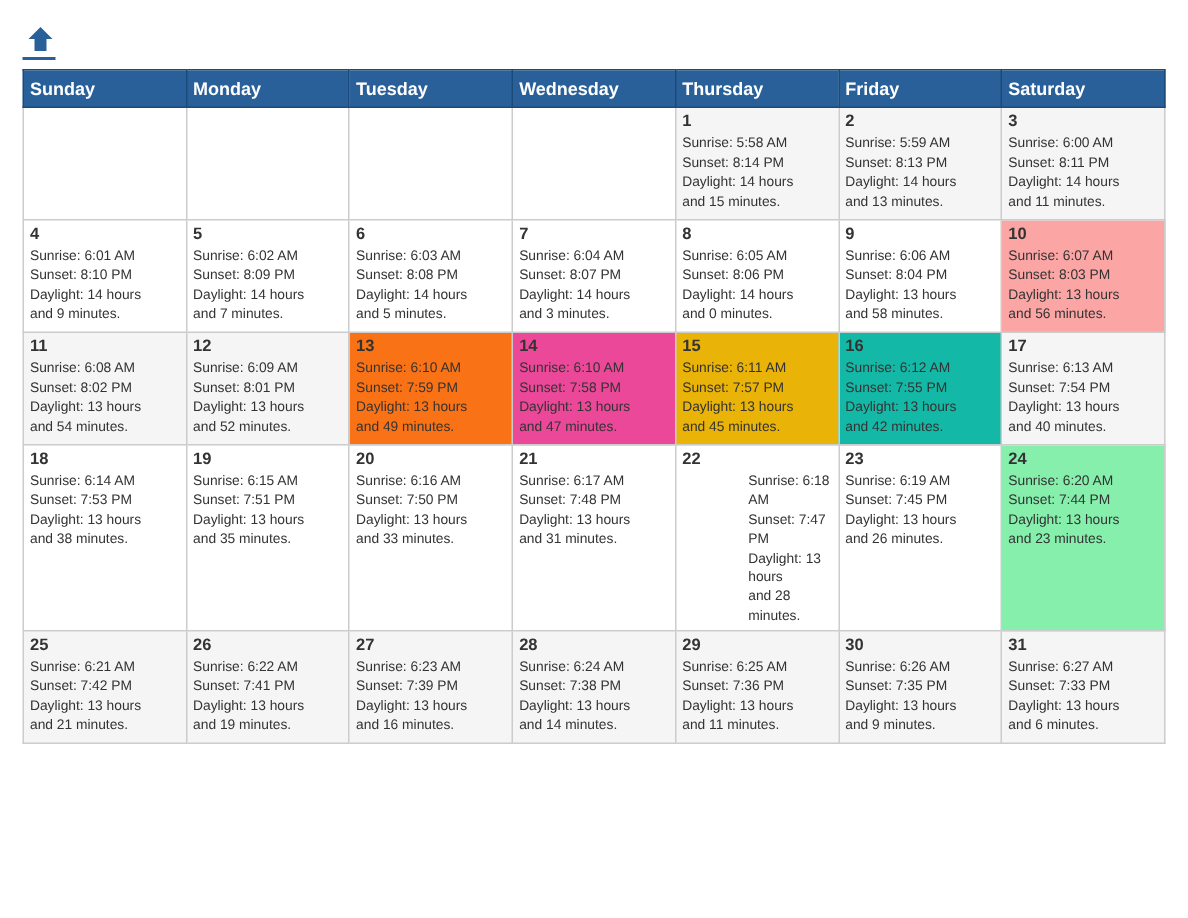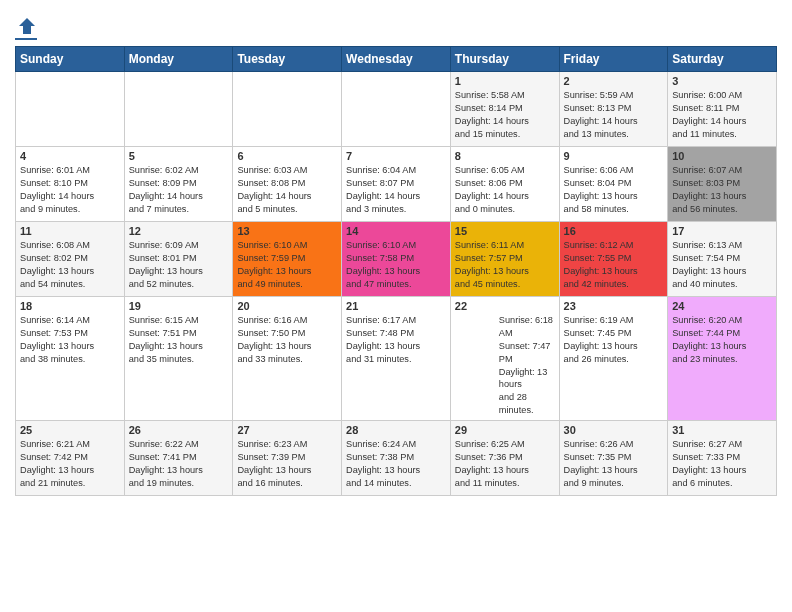--- a/index.html
+++ b/index.html
@@ -203,21 +203,21 @@
 Daylight: 14 hours
 and 0 minutes.</div>
         </td>
         <td style="background-color: rgb(255, 255, 255);">
           <span class="day-num">9</span>
           <div class="day-info" style="white-space: pre-line;">Sunrise: 6:06 AM
 Sunset: 8:04 PM
 Daylight: 13 hours
 and 58 minutes.</div>
         </td>
-        <td style="background-color: #a3a3a3;">
+        <td style="background-color: #fca5a5;">
           <span class="day-num">10</span>
           <div class="day-info" style="white-space: pre-line;">Sunrise: 6:07 AM
 Sunset: 8:03 PM
 Daylight: 13 hours
 and 56 minutes.</div>
         </td>
       </tr>
       <tr>
         <td style="background-color: rgb(245, 245, 245);">
           <span class="day-num">11</span>
@@ -247,21 +247,21 @@
 Daylight: 13 hours
 and 47 minutes.</div>
         </td>
         <td style="background-color: #eab308;">
           <span class="day-num">15</span>
           <div class="day-info" style="white-space: pre-line;">Sunrise: 6:11 AM
 Sunset: 7:57 PM
 Daylight: 13 hours
 and 45 minutes.</div>
         </td>
-        <td style="background-color: #ef4444; margin-left: 20px;">
+        <td style="background-color: #14b8a6; margin-left: 20px;">
           <span class="day-num">16</span>
           <div class="day-info" style="white-space: pre-line;">Sunrise: 6:12 AM
 Sunset: 7:55 PM
 Daylight: 13 hours
 and 42 minutes.</div>
         </td>
         <td style="background-color: rgb(245, 245, 245);">
           <span class="day-num">17</span>
           <div class="day-info" style="white-space: pre-line;">Sunrise: 6:13 AM
 Sunset: 7:54 PM
@@ -305,21 +305,21 @@
 Daylight: 13 hours
 and 28 minutes.</div>
         </td>
         <td style="background-color: rgb(255, 255, 255);">
           <span class="day-num">23</span>
           <div class="day-info" style="white-space: pre-line;">Sunrise: 6:19 AM
 Sunset: 7:45 PM
 Daylight: 13 hours
 and 26 minutes.</div>
         </td>
-        <td style="background-color: #f0abfc;">
+        <td style="background-color: #86efac;">
           <span class="day-num">24</span>
           <div class="day-info" style="white-space: pre-line;">Sunrise: 6:20 AM
 Sunset: 7:44 PM
 Daylight: 13 hours
 and 23 minutes.</div>
         </td>
       </tr>
       <tr>
         <td style="background-color: rgb(245, 245, 245); margin-top: 27px;">
           <span class="day-num">25</span>

